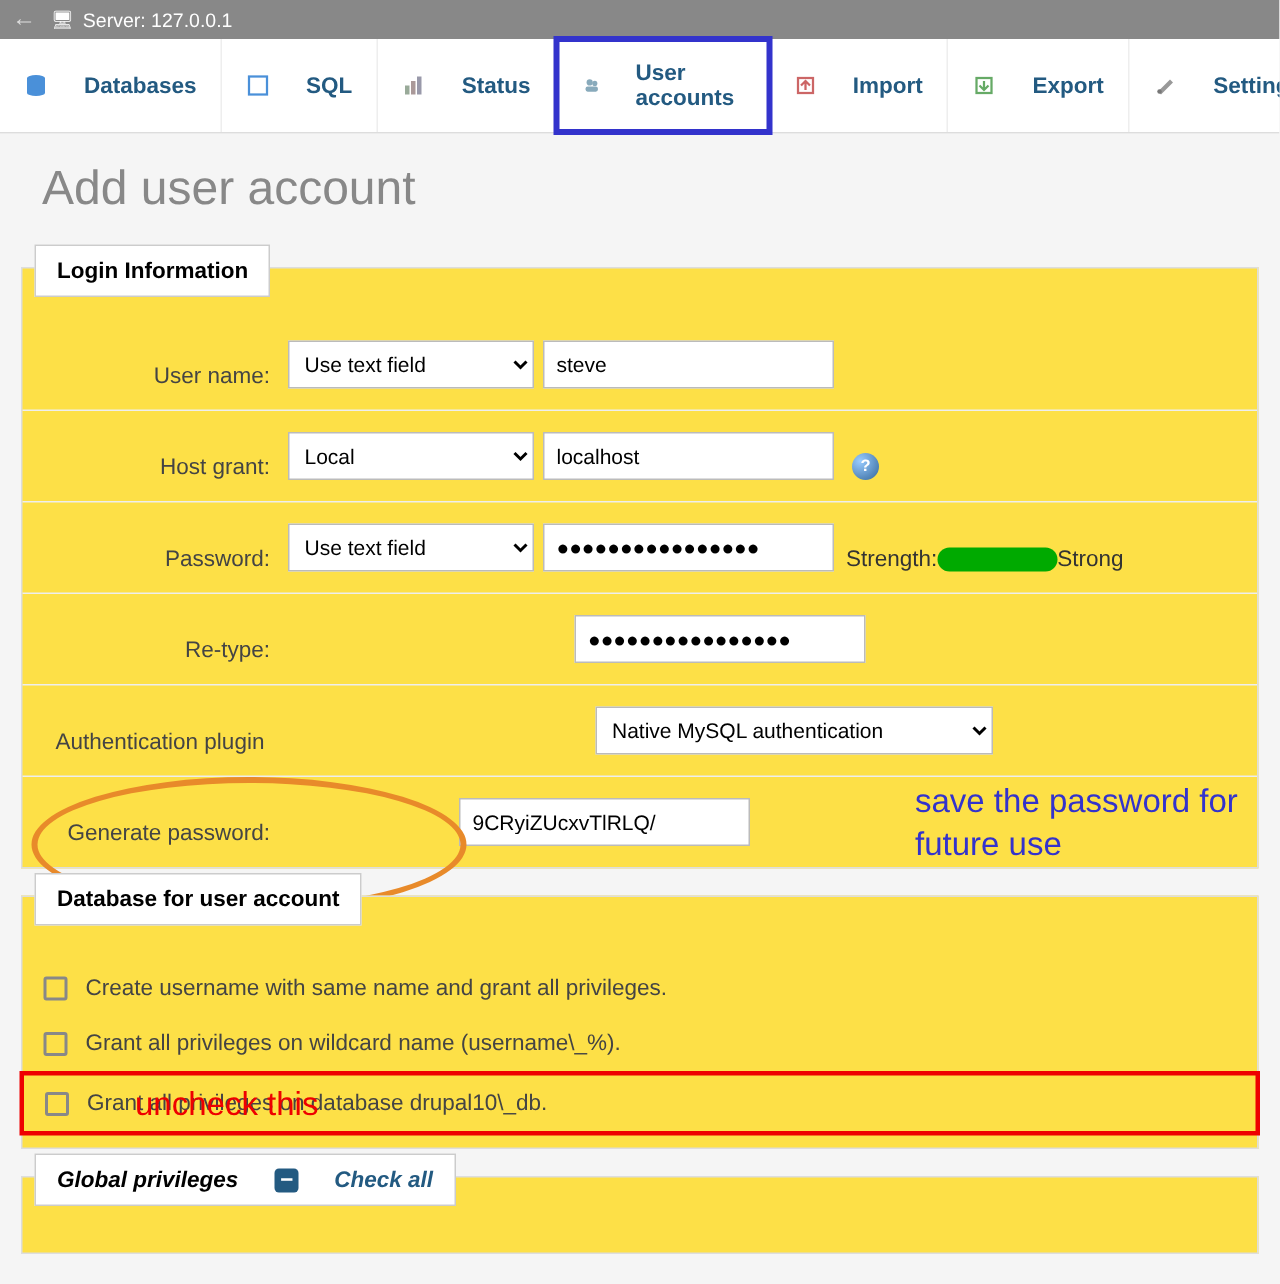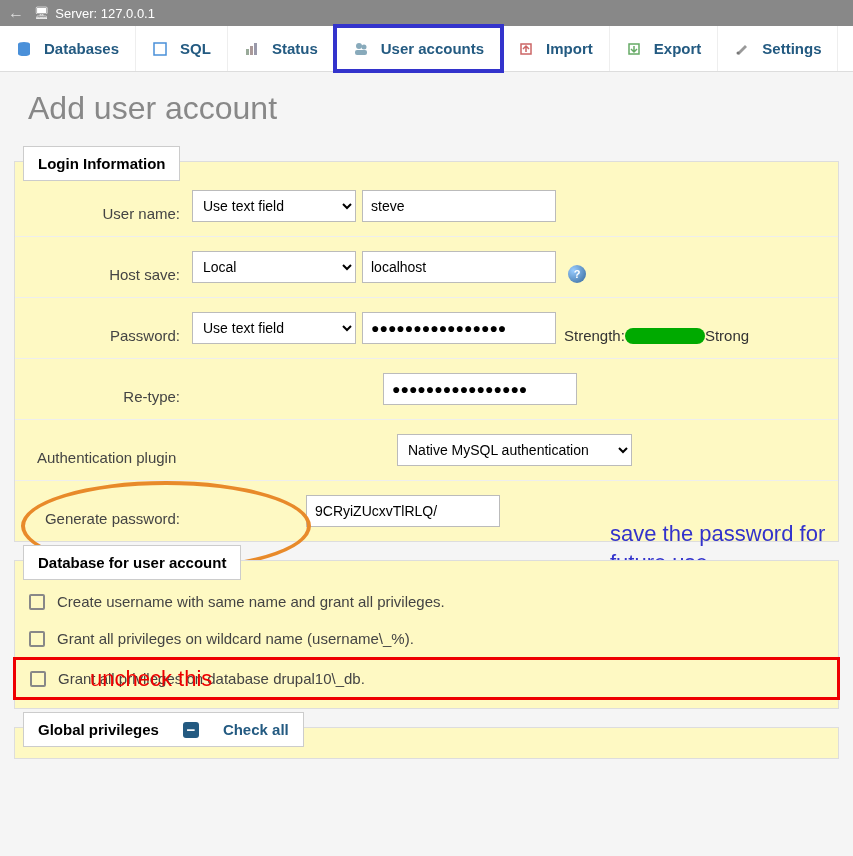--- a/index.html
+++ b/index.html
@@ -1,34 +1,34 @@
 <!DOCTYPE html>
 <html><head>
 <meta charset="utf-8">
 <style>
 * { box-sizing: border-box; margin: 0; padding: 0; }
 body { font-family: Arial, sans-serif; font-size: 14px; background: #f5f5f5; width: 853px; }
 .top-bar { background: #888; color: #fff; padding: 4px 8px; font-size: 13px; display: flex; align-items: center; gap: 6px; }
 .back-arrow { color: #ddd; font-size: 16px; padding-right: 4px; }
 .server-icon { font-size: 12px; }
 .tabs { background: #fff; border-bottom: 1px solid #ddd; display: flex; }
-.tab { padding: 12px 16px; display: flex; align-items: center; gap: 12px; color: #235a81; font-weight: bold; font-size: 15px; border-right: 1px solid #eee; cursor: pointer; }
+.tab { padding: 12px 16px; display: flex; align-items: center; gap: 24px; color: #235a81; font-weight: bold; font-size: 15px; border-right: 1px solid #eee; cursor: pointer; }
 .tab.highlighted { border: 4px solid #3333cc; margin: -2px; position: relative; z-index: 2; }
 .tab-icon { width: 16px; height: 16px; display: inline-block; }
 .page-title { font-size: 32px; color: #888; padding: 18px 28px 28px; font-weight: normal; }
-.fieldset { border: 1px solid #ddd; background: #fef9c3; margin: 6px 14px 18px; position: relative; }
+.fieldset { border: 1px solid #ddd; background: #fde047; margin: 6px 14px 18px; position: relative; padding-top: 20px; }
 .legend { position: absolute; top: -16px; left: 8px; background: #fff; border: 1px solid #ccc; padding: 8px 14px; font-weight: bold; font-size: 15px; }
 .legend-flex { display: flex; align-items: center; gap: 24px; }
 .check-all-link { color: #235a81; font-weight: bold; font-size: 15px; }
 .form-row { display: flex; align-items: flex-end; padding: 14px 12px; border-bottom: 1px solid #eee; }
 .form-row:last-child { border-bottom: none; }
 .form-label { width: 165px; text-align: right; padding-right: 12px; color: #444; font-size: 15px; }
 select { width: 164px; height: 32px; border: 1px solid #bbb; background: #fff; font-size: 14px; padding: 0 6px; margin-right: 6px; }
 input[type="text"], input[type="password"] { width: 194px; height: 32px; border: 1px solid #bbb; padding: 0 8px; font-size: 14px; }
-.auth-select { width: 235px; }
+.auth-select { width: 265px; }
 .strength-label { margin-left: 8px; color: #333; font-size: 15px; }
 .strength-bar { display: inline-block; width: 80px; height: 16px; background: #0a0; border-radius: 8px; vertical-align: middle; }
 .strength-text { font-size: 15px; color: #333; }
 .help-icon { width: 18px; height: 18px; border-radius: 50%; background: radial-gradient(circle at 30% 30%, #9cf, #369); color: #fff; display: inline-flex; align-items: center; justify-content: center; font-size: 11px; font-weight: bold; margin-left: 12px; }
 .gen-btn { background: linear-gradient(#f8f8f8,#e8e8e8); border: 1px solid #bbb; border-radius: 16px; padding: 8px 18px; font-size: 15px; cursor: pointer; }
 .gen-row { position: relative; }
 .gen-circle { position: absolute; border: 4px solid #e88a2a; border-radius: 50%; width: 290px; height: 90px; left: 6px; top: 0px; pointer-events: none; }
 .gen-input { margin-left: 114px; width: 200px; }
 .annotation-blue { position: absolute; left: 610px; top: 520px; color: #3333cc; font-size: 22px; font-family: 'Segoe UI', sans-serif; line-height: 1.3; }
 .cb-row { padding: 10px 14px; display: flex; align-items: center; gap: 12px; }
@@ -110,21 +110,21 @@
   <div class="legend">Login Information</div>
   <div class="spacer-top"></div>
 
   <div class="form-row">
     <label class="form-label">User name:</label>
     <select><option>Use text field</option></select>
     <input type="text" value="steve" style="">
   </div>
 
   <div class="form-row">
-    <label class="form-label">Host save:</label>
+    <label class="form-label">Host grant:</label>
     <select><option>Local</option></select>
     <input type="text" value="localhost" style="">
     <span class="help-icon">?</span>
   </div>
 
   <div class="form-row">
     <label class="form-label">Password:</label>
     <select><option>Use text field</option></select>
     <input type="text" value="●●●●●●●●●●●●●●●●" style="">
     <span class="strength-label">Strength:</span>
@@ -165,20 +165,20 @@
       <span class="cb-label">Grant all privileges on wildcard name (username\_%).</span>
     </div>
     <div class="cb-row red-box">
       <span class="cb"></span>
       <span class="cb-label">Grant all privileges on database drupal10\_db.</span>
       <span class="annotation-red">uncheck this</span>
     </div>
   </div>
 </div>
 
-<div class="fieldset" style="margin-bottom:40px;">
+<div class="fieldset" style="margin-bottom:40px;font-style:italic;">
   <div class="legend legend-flex">
     <span>Global privileges</span>
     <span class="minus-icon">−</span>
     <span class="check-all-link">Check all</span>
   </div>
   <div style="height:30px"></div>
 </div>
 
 </body></html>

